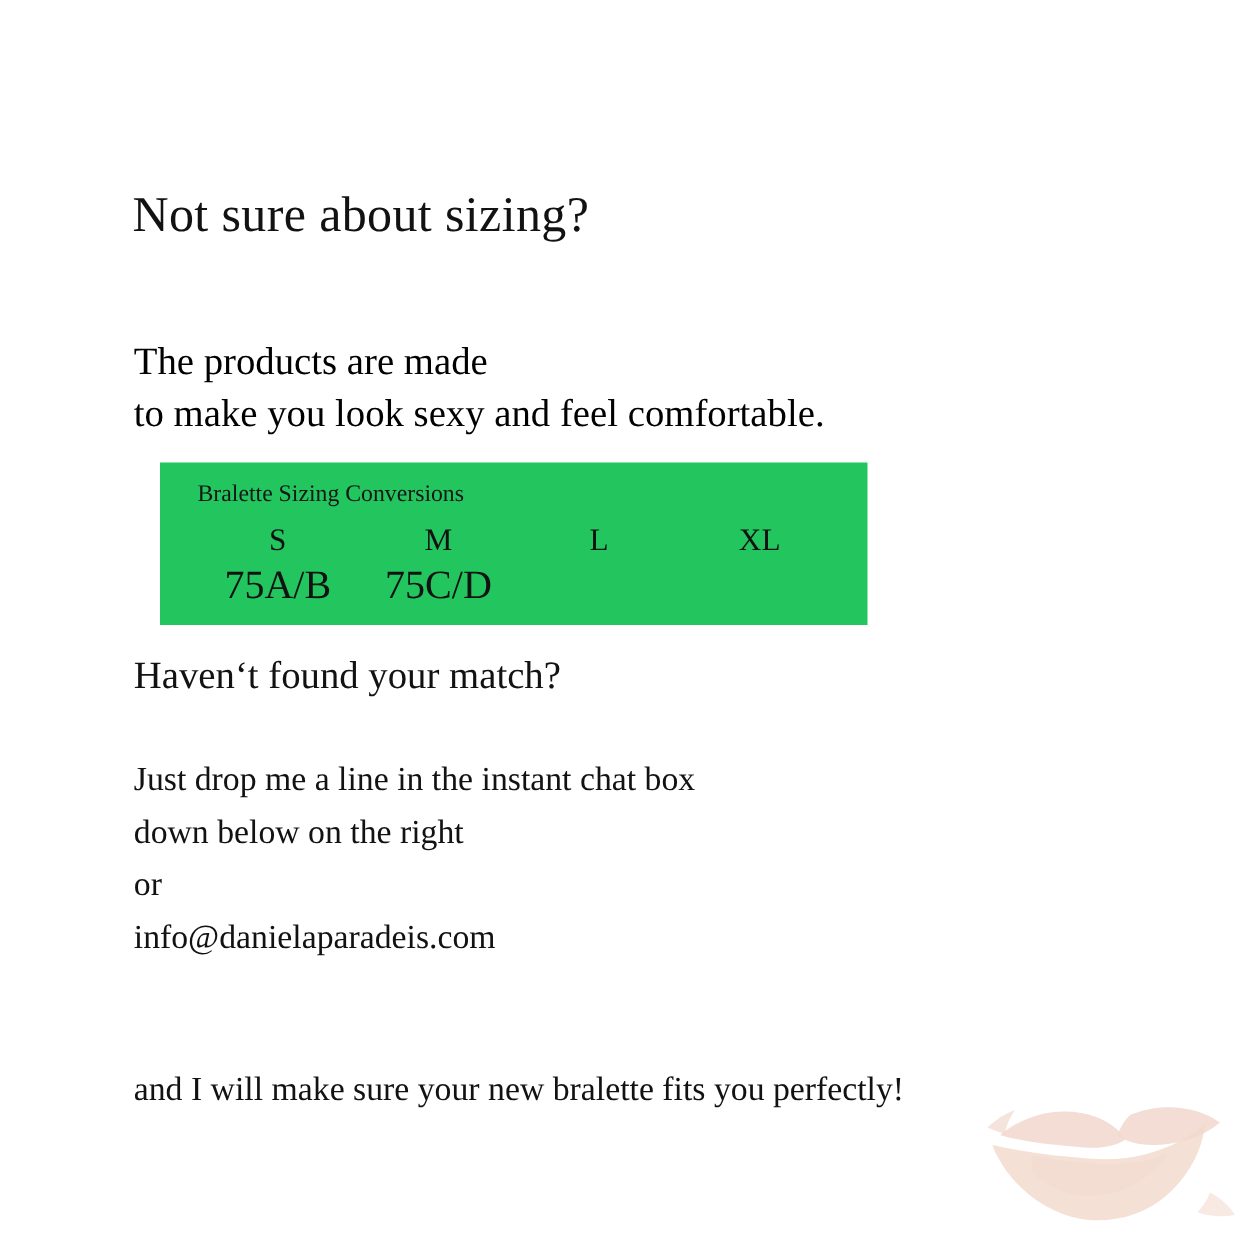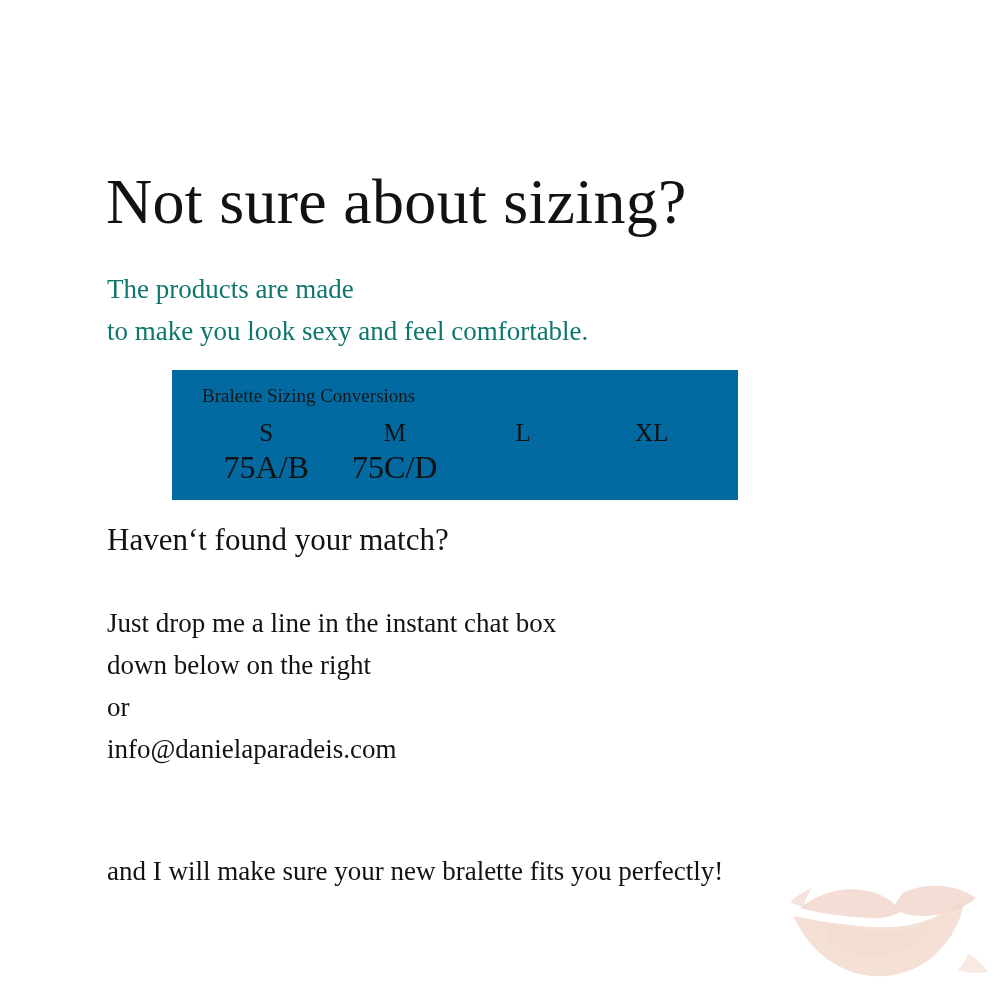--- a/index.html
+++ b/index.html
@@ -17,48 +17,47 @@
   }
   .page {
     position: absolute;
     inset: 0;
     padding: 0;
   }
   .heading {
     position: absolute;
     left: 106px;
     top: 122px;
-    font-size: 64px;
+    font-size: 40px;
     font-weight: 400;
     letter-spacing: 0.3px;
     line-height: 1.15;
     color: #121212;
     white-space: nowrap;
   }
   .intro {
     position: absolute;
     left: 107px;
     top: 268px;
-    font-size: 27px;
+    font-size: 31px;
     line-height: 42px;
-    color: #0f766e;
+    color: #000000;
   }
   .intro div {
     white-space: nowrap;
   }
   .size-table {
     position: absolute;
     left: 128px;
     top: 370px;
     width: 566px;
     height: 130px;
-    background: #0369a1;
+    background: #22c55e;
     box-sizing: border-box;
     padding: 12px 22px 14px 30px;
-    margin-left: 44px;
   }
   .size-table .tbl-title {
     font-size: 19px;
     line-height: 28px;
     color: #171717;
   }
   .size-grid {
     margin-top: 6px;
     display: grid;
     grid-template-columns: repeat(4, 1fr);

